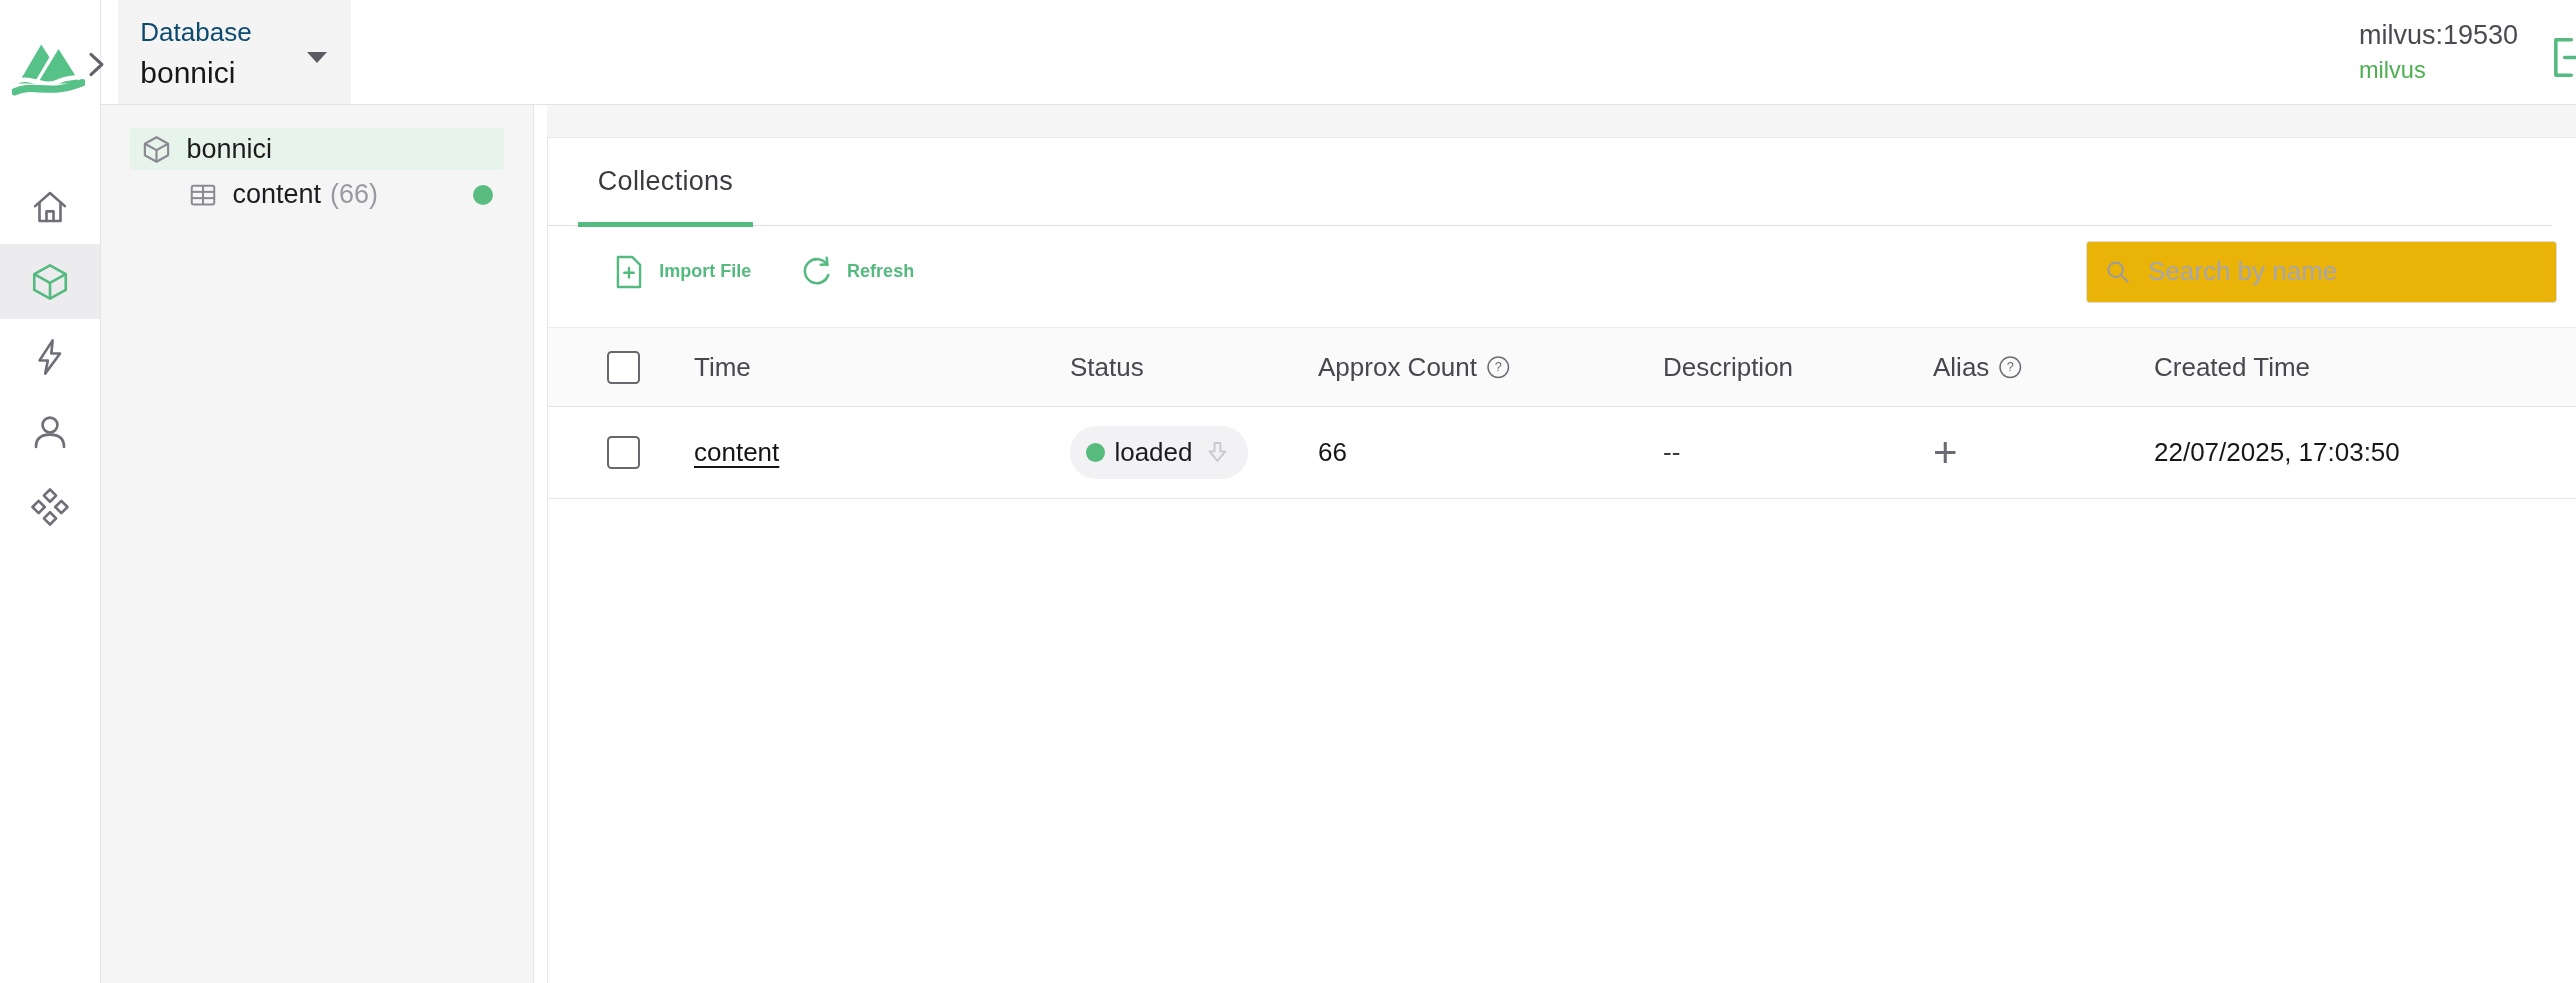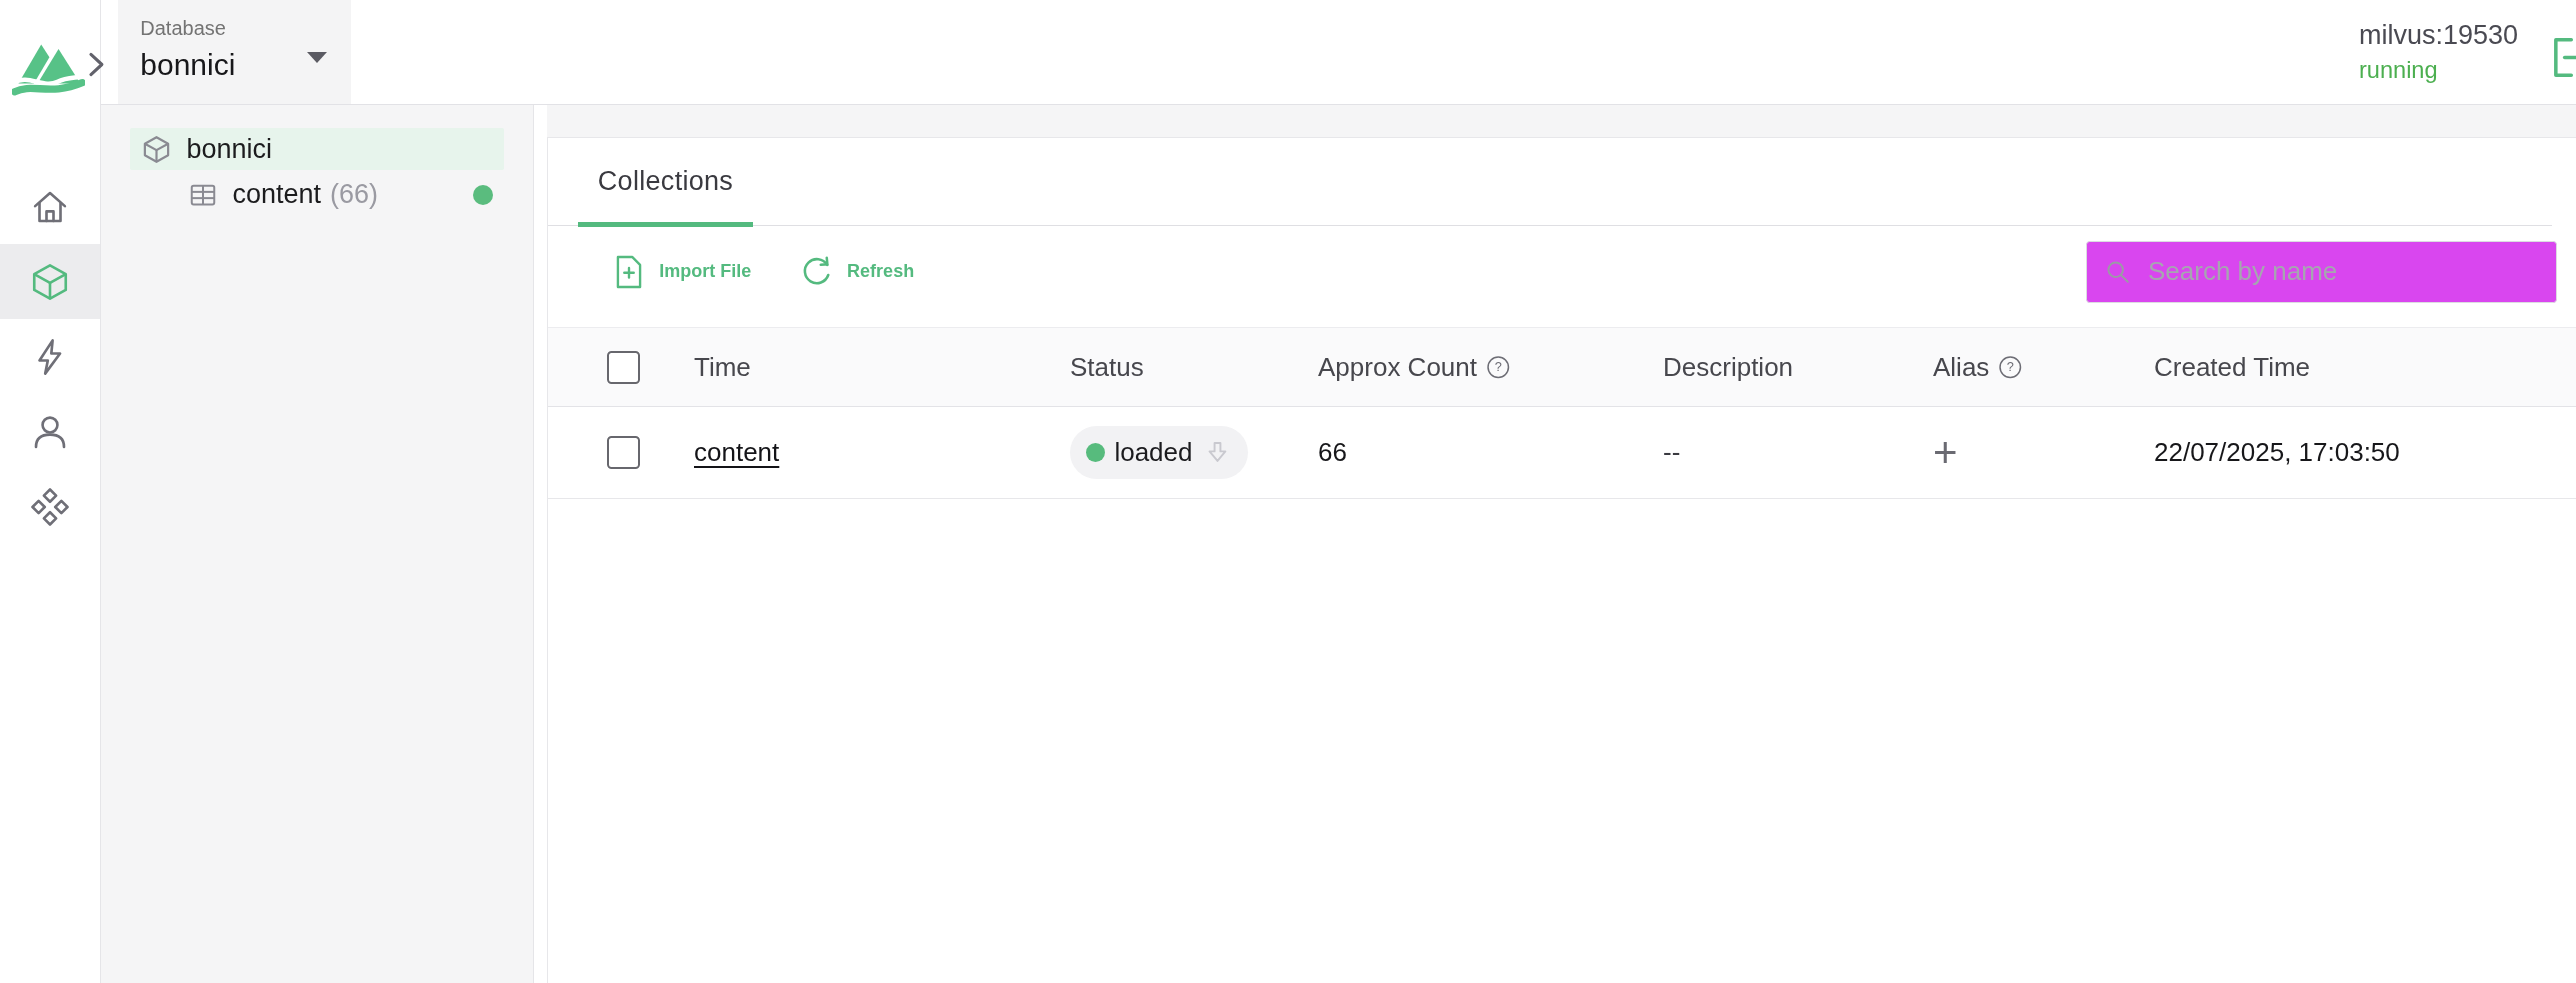--- a/index.html
+++ b/index.html
@@ -21,21 +21,21 @@
   .nav-item svg { width:42px; height:42px; }
 
   .collapse-btn { position:absolute; left:78px; top:47px; width:35px; height:35px; z-index:6;
     display:flex; align-items:center; justify-content:center; color:#62626b; cursor:pointer; }
 
   
   .app-header { position:absolute; left:101px; top:0; right:0; height:104px; background:#fff;
     border-bottom:0.9px solid #e2e2e6; z-index:4; }
   .db-select { position:absolute; left:17.3px; top:0; width:233px; height:104px; background:#f4f4f5;
     box-sizing:border-box; padding:17.3px 22px; cursor:pointer; }
-  .db-label { font-size:20px; color:#737373; }
+  .db-label { font-size:26px; color:#0c4a6e; }
   .db-value { margin-top:8.2px; font-size:30px; color:#17171a; }
   .db-caret { position:absolute; right:24.5px; top:52px; width:0; height:0;
     border-left:10px solid transparent; border-right:10px solid transparent;
     border-top:11.8px solid #5b5b63; }
   .server-info { position:absolute; right:58px; top:20px; }
   .server-address { font-size:27px; color:#4a4a52; }
   .server-status { margin-top:6.4px; font-size:23.6px; }
   .logout-icon { position:absolute; right:-23.6px; top:31px; }
 
   
@@ -63,21 +63,21 @@
   .toolbar { display:flex; align-items:center; margin:13.6px 19px 0 30px; height:64px; }
   .btn-primary { display:flex; align-items:center; justify-content:center; gap:15.5px; height:63px;
     padding:0 35px; border-radius:7.3px; color:#fff; font-size:26px; font-weight:700;
     border:none; cursor:pointer; }
   .btn-text { display:flex; align-items:center; gap:11.8px; font-size:18px; font-weight:700;
     background:none; border:none; cursor:pointer; font-family:inherit; }
   .btn-import { margin-left:25.5px; }
   .btn-refresh { margin-left:36px; }
   .search-box { margin-left:auto; width:471px; height:62px; border:1.8px solid #dcdce1;
     border-radius:3.6px; display:flex; align-items:center; box-sizing:border-box; padding:0 16.4px;
-    background:#d946ef; }
+    background:#eab308; }
   .search-box .sicon { color:#9b9ba5; display:flex; }
   .search-input { border:0; outline:0; flex:1; margin-left:13.6px; font-size:26px; color:#17171a;
     font-family:inherit; background:transparent; }
   .search-input::placeholder { color:#a6a6b0; }
 
   
   .table { margin-top:23.6px; }
   .trow { display:grid; grid-template-columns:146px 376px 248px 345px 270px 221px 1fr;
     align-items:center; }
   .thead { height:78px; background:#fafafb; border-top:0.9px solid #ececef;
@@ -170,21 +170,21 @@
   </div>
 
   <div class="app-header">
     <div class="db-select">
       <div class="db-label">Database</div>
       <div class="db-value">bonnici</div>
       <div class="db-caret"></div>
     </div>
     <div class="server-info">
       <div class="server-address">milvus:19530</div>
-      <div class="server-status" style="color:#4caf50;">running</div>
+      <div class="server-status" style="color:#4caf50;">milvus</div>
     </div>
     <div class="logout-icon">
       <svg viewBox="0 0 48 48" width="53" height="53" fill="none" stroke="#54ba7f" stroke-width="3.2" stroke-linecap="round" stroke-linejoin="round">
         <path d="M22 8 H8 V40 H22"></path>
           <path d="M16 24 H42"></path>
           <path d="M34 16 L42 24 L34 32"></path>
       </svg>
     </div>
   </div>
 

